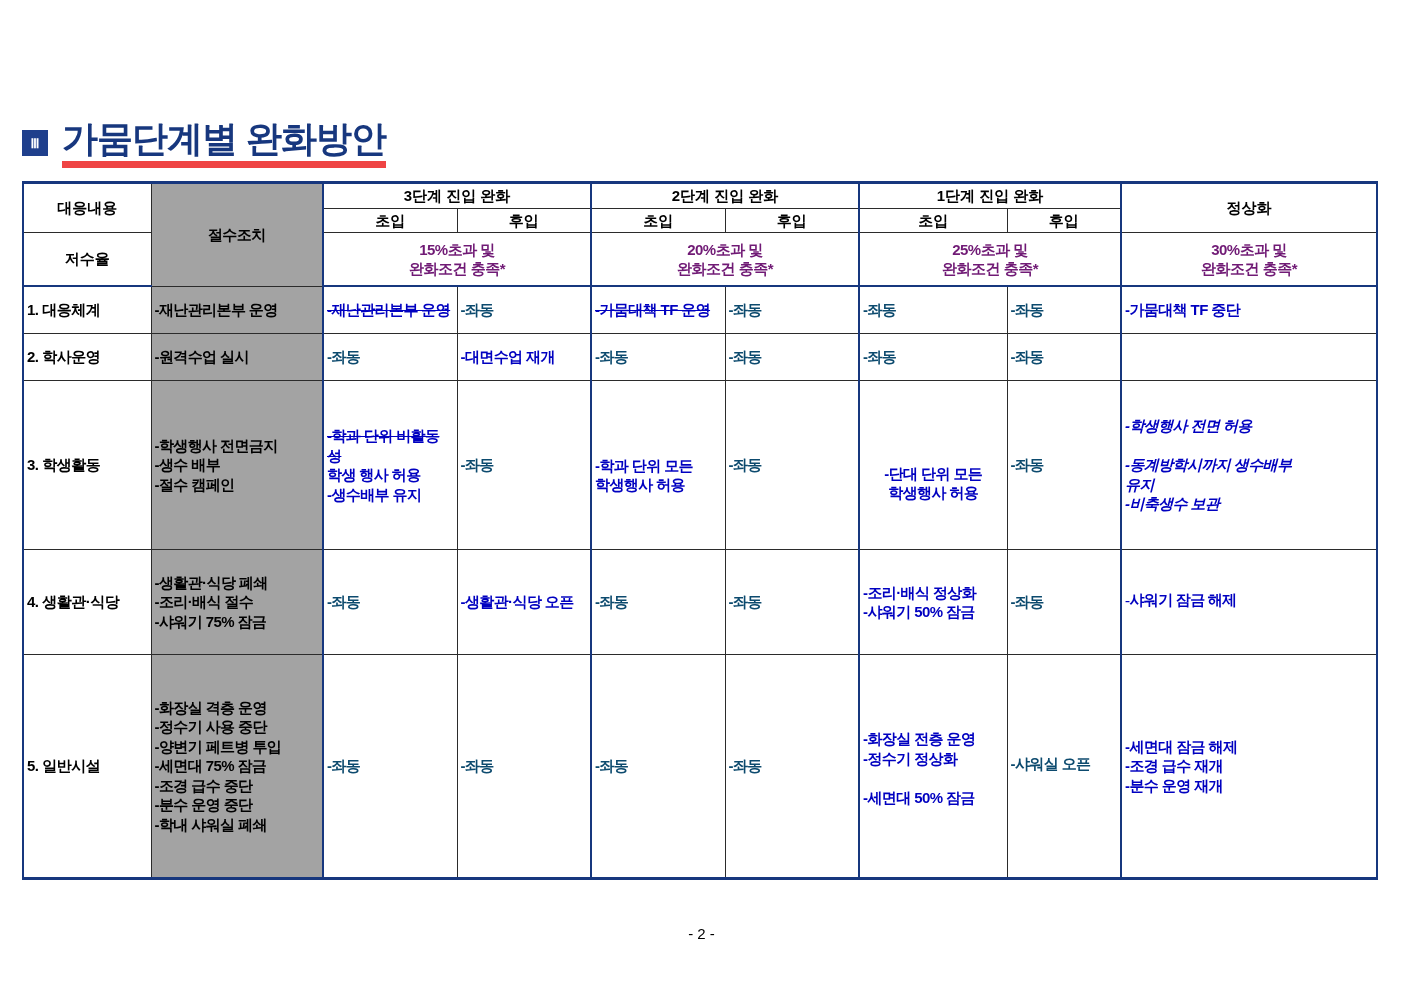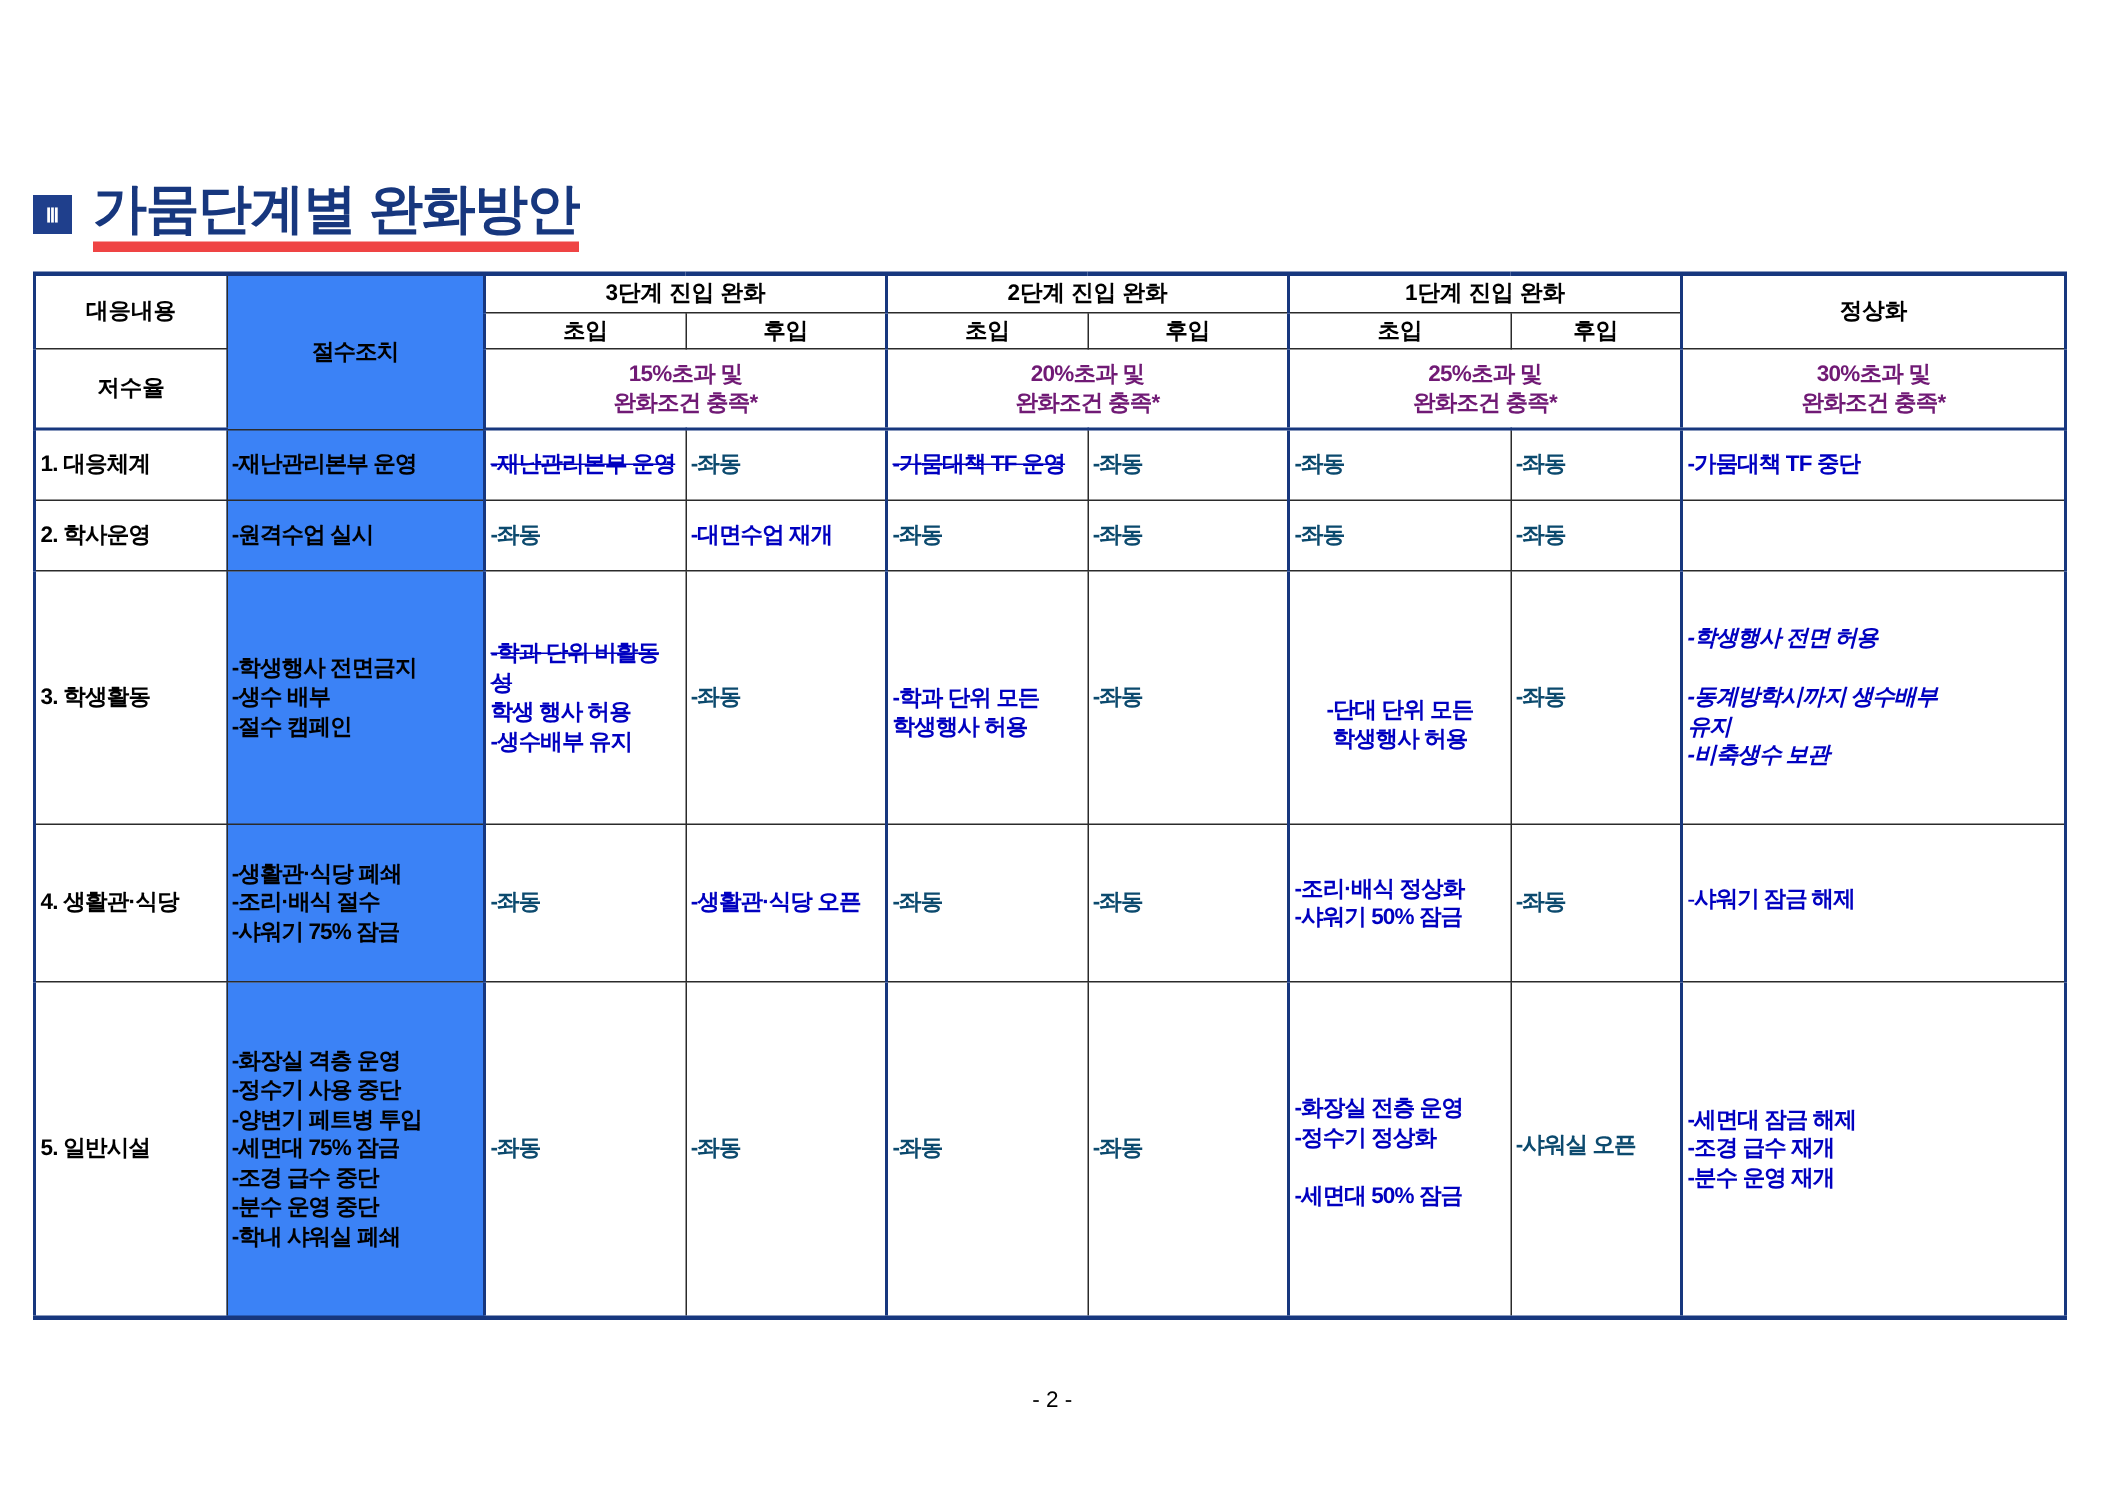--- a/index.html
+++ b/index.html
@@ -88,21 +88,21 @@
     line-height: 1.35;
     letter-spacing: -0.5px;
   }
   .rowlabel {
     text-align: left;
     font-size: 16px;
     font-weight: bold;
     letter-spacing: -0.5px;
   }
   .measure {
-    background: #3b82f6;
+    background: #a3a3a3;
     font-size: 15px;
     font-weight: bold;
     letter-spacing: -0.6px;
     vertical-align: middle;
     line-height: 1.45;
   }
   .blue {
     color: #0000c0;
     font-size: 15px;
     font-weight: bold;

